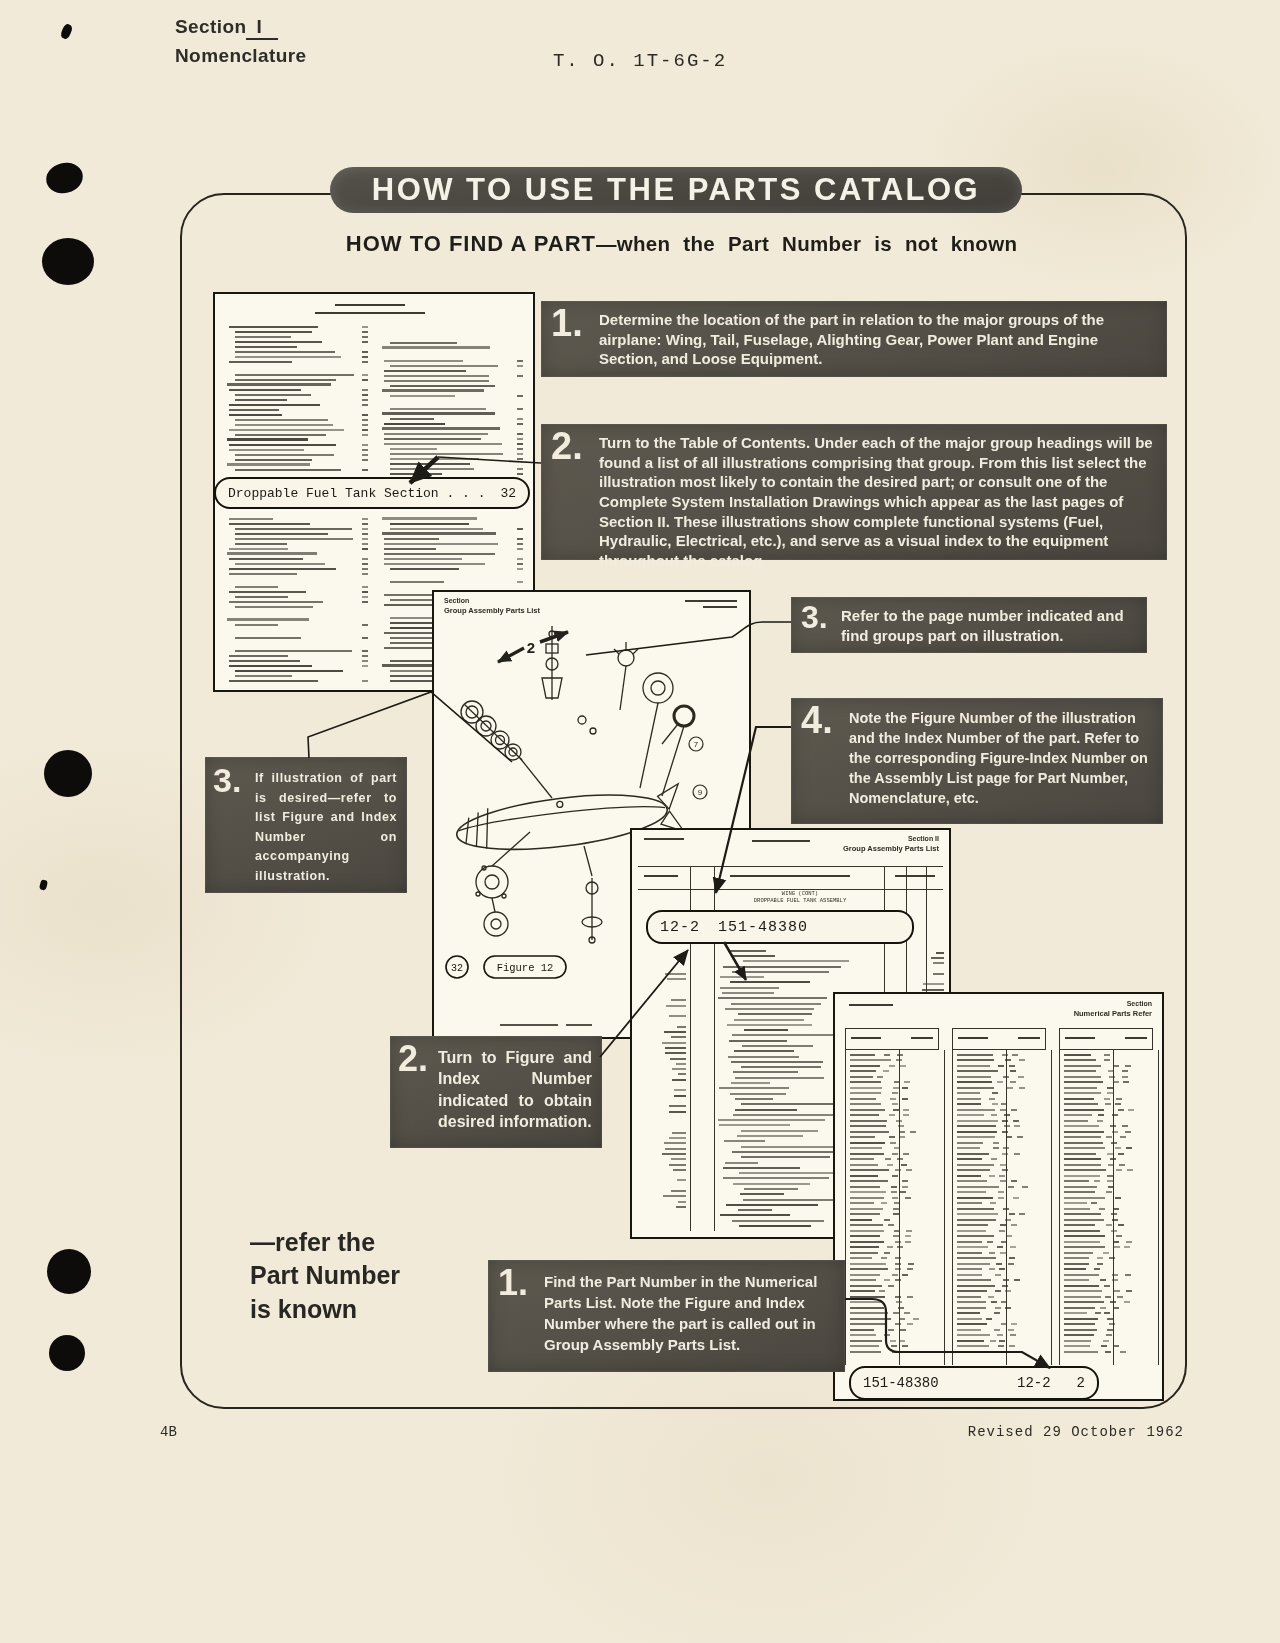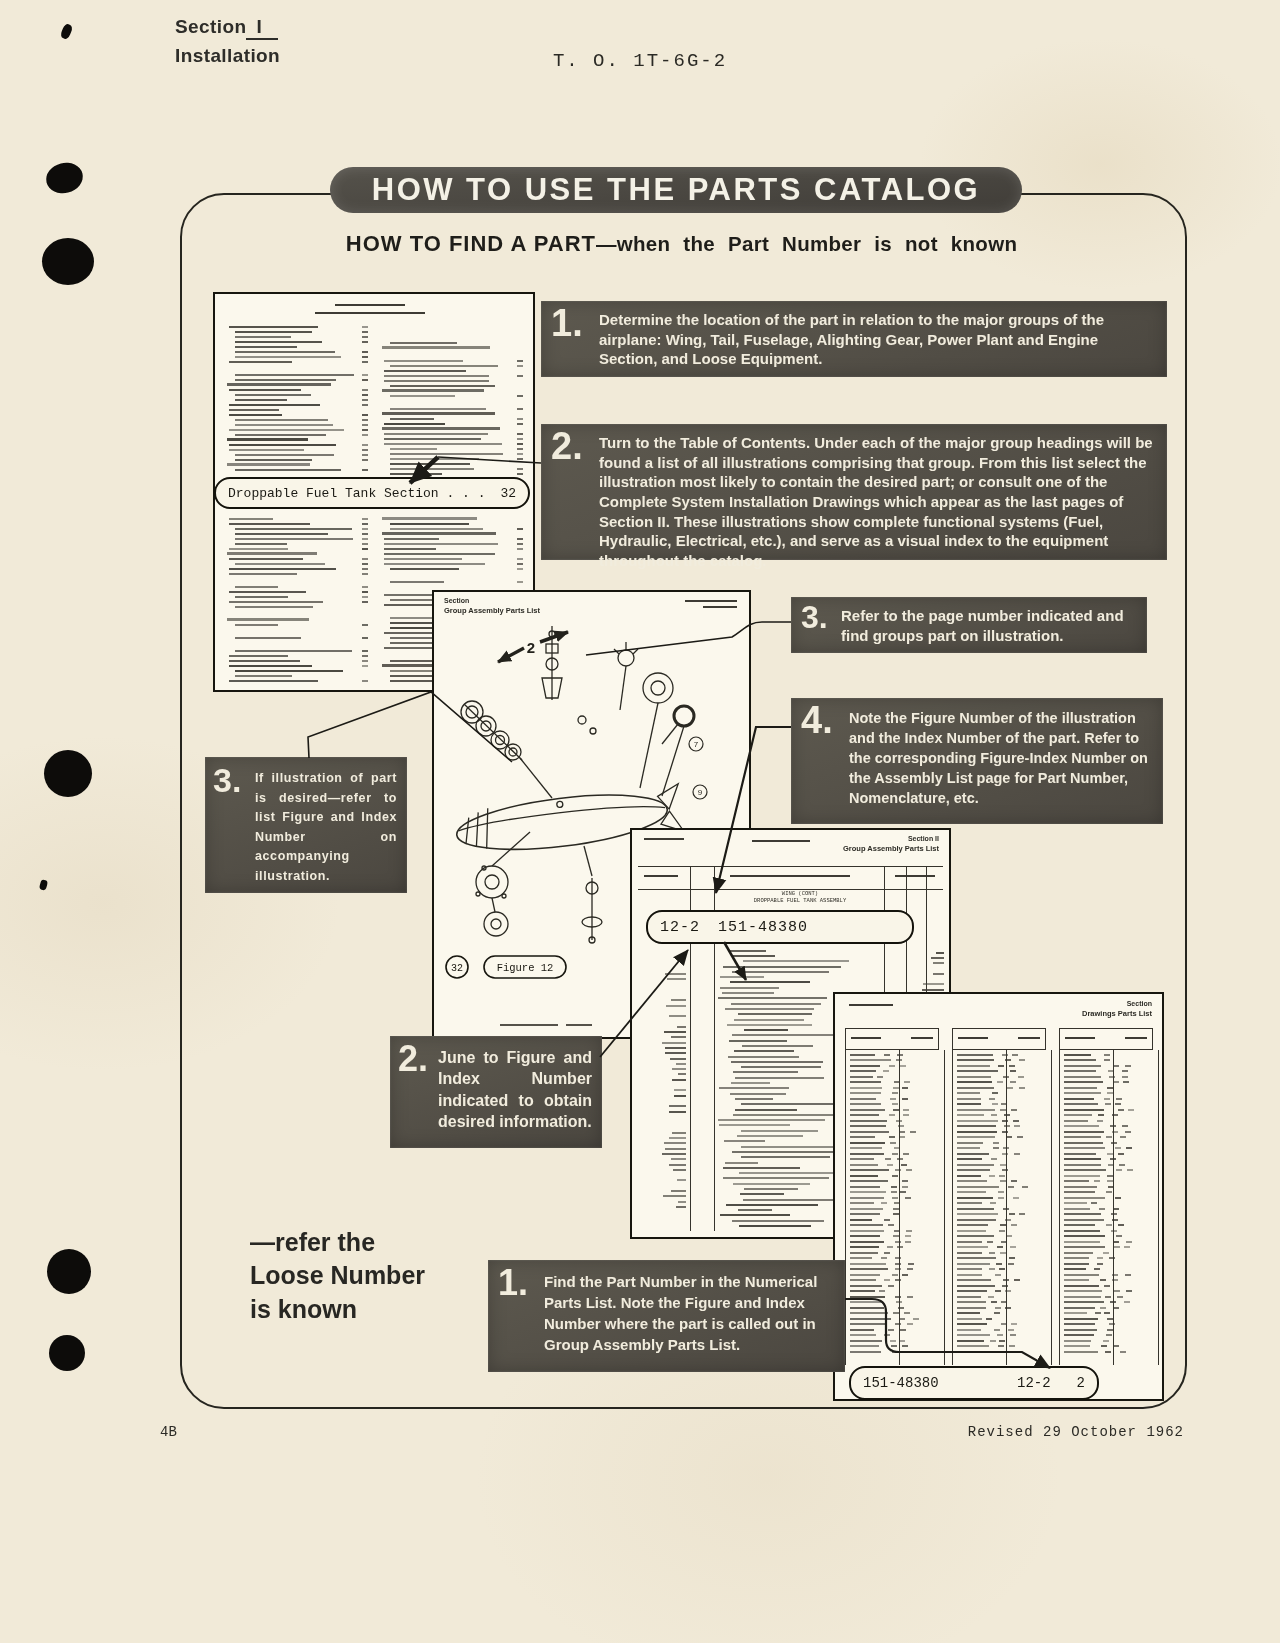--- a/index.html
+++ b/index.html
@@ -66,21 +66,21 @@
   <div class="hole" style="left:46px;top:163px;width:37px;height:30px;transform:rotate(-14deg);"></div>
   <div class="hole" style="left:42px;top:238px;width:52px;height:47px;"></div>
   <div class="hole" style="left:44px;top:750px;width:48px;height:47px;"></div>
   <div class="hole" style="left:47px;top:1249px;width:44px;height:45px;"></div>
   <div class="hole" style="left:49px;top:1335px;width:36px;height:36px;"></div>
   <div class="hole" style="left:40px;top:880px;width:7px;height:10px;transform:rotate(15deg);border-radius:40%;"></div>
 
   <div class="abs hsec" style="left:175px;top:16px;">
     <span>Section</span><span class="uline">I</span>
   </div>
-  <div class="abs hsec" style="left:175px;top:45px;">Installation</div>
+  <div class="abs hsec" style="left:175px;top:45px;">Nomenclature</div>
   <div class="abs mono" style="left:50%;transform:translateX(-50%);top:50px;font-size:19px;letter-spacing:2px;color:#2b2a25;">T. O. 1T-6G-2</div>
 
   <div class="abs z1" id="frame"></div>
 
   <div class="abs z2" id="findhead">
     <span class="a">HOW TO FIND A PART</span><span class="b">—when the Part Number is not known</span>
   </div>
 
   <div class="abs z6" id="banner">
     <span>HOW TO USE THE PARTS CATALOG</span>
@@ -1070,21 +1070,21 @@
           </marker>
         </defs>
       <path d="M92 112 L114 150" stroke="#1c1b15" stroke-width="2.5" fill="none" marker-end="url(#gah)"></path>
     </svg>
   </div>
 
   <div class="abs cpage z5" style="left:833px;top:992px;width:327px;height:405px;">
     <span class="hbar abs" style="left:14px;top:10px;width:44px;height:2px;"></span>
     <div class="abs tinyhead" style="right:10px;top:6px;text-align:right;font-size:7px;">
       <div>Section</div>
-      <div style="font-size:7.5px;">Drawings Parts List</div>
+      <div style="font-size:7.5px;">Numerical Parts Refer</div>
     </div>
     <div class="abs" style="left:10px;top:34px;width:92px;height:20px;border:1px solid #35332c;">
         <span class="hbar abs" style="left:5px;top:8px;width:30px;height:2px;"></span>
         <span class="hbar abs" style="right:5px;top:8px;width:22px;height:2px;"></span>
       </div>
     <div class="abs" style="left:117px;top:34px;width:92px;height:20px;border:1px solid #35332c;">
         <span class="hbar abs" style="left:5px;top:8px;width:30px;height:2px;"></span>
         <span class="hbar abs" style="right:5px;top:8px;width:22px;height:2px;"></span>
       </div>
     <div class="abs" style="left:224px;top:34px;width:92px;height:20px;border:1px solid #35332c;">
@@ -1861,26 +1861,26 @@
     <div class="vline" style="left:278px;top:56px;bottom:34px;height:auto;"></div>
     <div class="pill" style="left:14px;top:372px;width:222px;height:30px;font-size:14px;">
       <span>151-48380</span>
       <span style="margin-left:auto;">12-2</span>
       <span style="margin-left:26px;">2</span>
     </div>
   </div>
 
   <div class="dbox z6" style="left:390px;top:1036px;width:212px;height:112px;">
     <span class="num" style="font-size:36px;top:5px;left:8px;">2.</span>
-    <span class="txt" style="padding:11px 10px 8px 48px;font-size:16px;line-height:1.33;text-align:justify;">June to Figure and Index Number indicated to obtain desired information.</span>
+    <span class="txt" style="padding:11px 10px 8px 48px;font-size:16px;line-height:1.33;text-align:justify;">Turn to Figure and Index Number indicated to obtain desired information.</span>
   </div>
 
   <div class="abs z2" style="left:250px;top:1226px;font-weight:bold;font-size:25px;line-height:1.33;color:#282723;">
     <div>—refer the</div>
-    <div>Loose Number</div>
+    <div>Part Number</div>
     <div>is known</div>
   </div>
 
   <div class="dbox z6" style="left:488px;top:1260px;width:357px;height:112px;">
     <span class="num" style="font-size:36px;top:5px;">1.</span>
     <span class="txt" style="padding:11px 12px 8px 56px;font-size:15px;line-height:1.4;">Find the Part Number in the Numerical Parts List. Note the Figure and Index Number where the part is called out in Group Assembly Parts List.</span>
   </div>
 
   <div class="abs mono" style="left:160px;top:1424px;font-size:14px;color:#2c2b26;">4B</div>
   <div class="abs mono" style="right:96px;top:1424px;font-size:14px;letter-spacing:1px;color:#2c2b26;">Revised 29 October 1962</div>

